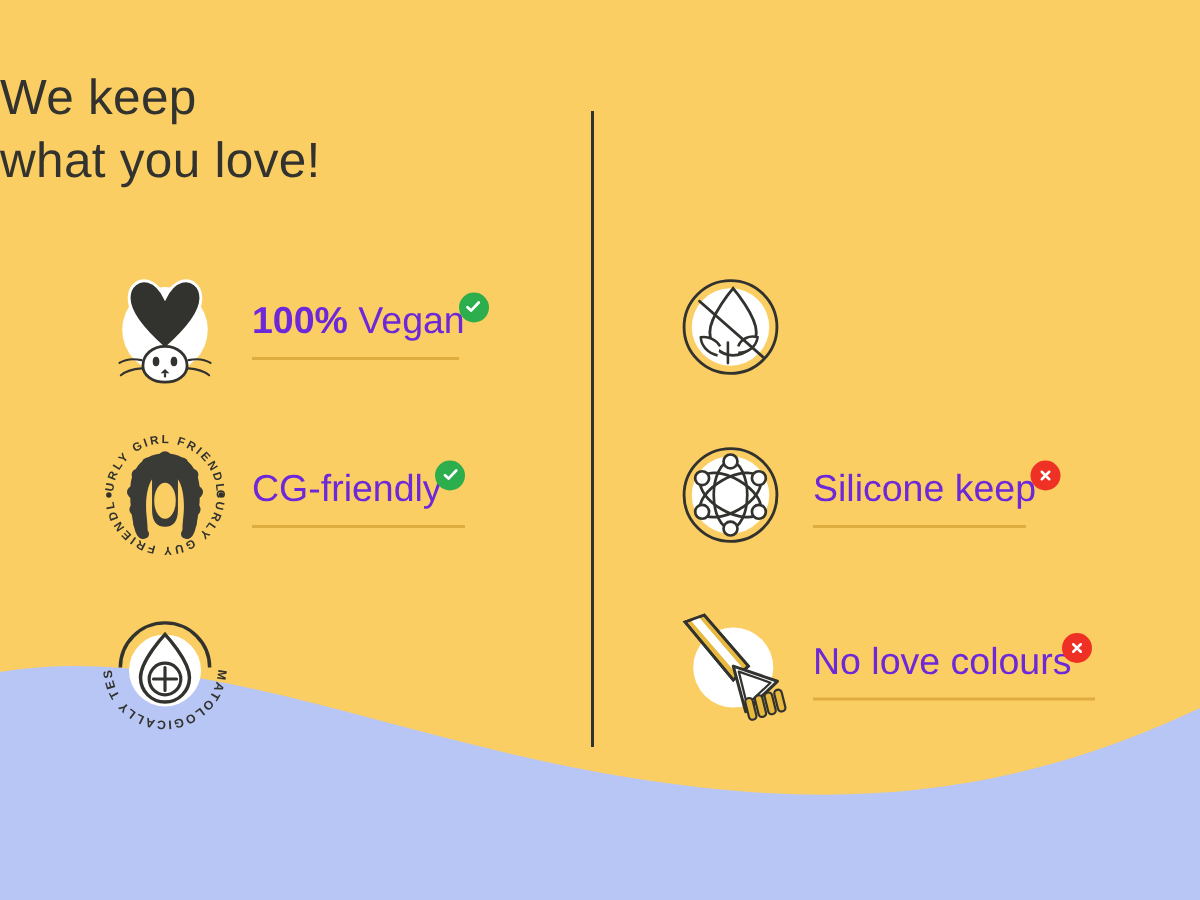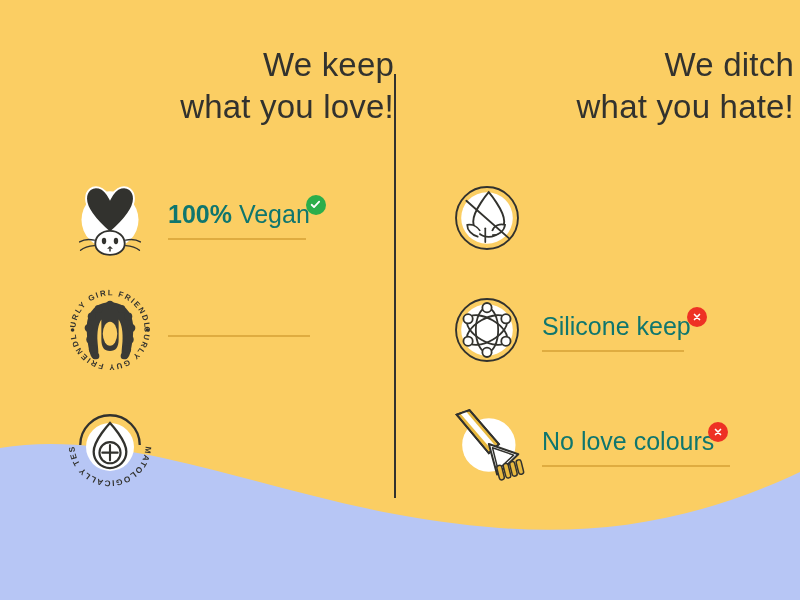--- a/index.html
+++ b/index.html
@@ -51,21 +51,21 @@
     z-index: 4;
   }
   #column-keep { left: 0; }
   #column-ditch { left: 400px; }
 
   .col-heading {
     position: absolute;
     top: 44px;
     left: 0;
     width: 394px;
-    text-align: right;
+    text-align: left;
     font-size: 33px;
     line-height: 42px;
     font-weight: 400;
     color: #32322E;
     letter-spacing: 0.2px;
     white-space: pre-line;
   }
 
   
   .feature-row {
@@ -93,21 +93,21 @@
     position: relative;
     margin-left: 6px;
     padding-top: 2px;
   }
 
   .feature-label {
     position: relative;
     display: inline-block;
     font-size: 25px;
     line-height: 30px;
-    color: #0f766e;
+    color: #6d28d9;
     white-space: nowrap;
     font-weight: 400;
     padding-right: 2px;
   }
   .feature-label .bold { font-weight: 700; }
 
   .rule {
     display: block;
     height: 2px;
     background: #D9A63A;
@@ -218,20 +218,26 @@
             <circle cx="70.5" cy="60" r="4.2"></circle>
               <circle cx="32" cy="70" r="4"></circle>
             <circle cx="68" cy="70" r="4"></circle>
               <circle cx="35.5" cy="77" r="3.4"></circle>
             <circle cx="64.5" cy="77" r="3.4"></circle>
           </g>
           <ellipse cx="50" cy="54" rx="7.5" ry="12.5" fill="#FBCE63"></ellipse>
         </svg>
       </div>
       <div class="label-slot">
+        <span class="feature-label"><span>CG-friendly</span><span class="badge ok" style="right: -14px; background: rgb(43, 174, 75);">
+            <svg width="11" height="11" viewBox="0 0 12 12">
+                <path d="M1.8 6.3 L4.4 8.8 L10 2.9" fill="none" stroke="#fff" stroke-width="2" stroke-linecap="round" stroke-linejoin="round"></path>
+              </svg>
+          </span>
+        </span>
         <span class="rule" style="width: 142px; background: rgb(217, 166, 58);"></span>
       </div>
     </div>
 
     <div class="feature-row" style="top:390px">
       <div class="icon-slot">
         <svg viewBox="0 0 100 100" width="96" height="96" aria-hidden="true">
           <defs>
             <path id="dt-top" d="M50,50 m-37,0 a37,37 0 1,1 74,0" fill="none"></path>
             <path id="dt-bot" d="M50,50 m37,0 a37,37 0 1,1 -74,0" fill="none"></path>
@@ -244,22 +250,20 @@
           <path d="M50 27 C50 27 33 45 33 57 C33 66.4 40.6 74 50 74 C59.4 74 67 66.4 67 57 C67 45 50 27 50 27 Z" fill="#FFFFFF" stroke="#32322E" stroke-width="2.4"></path>
           <circle cx="50" cy="58" r="11" fill="none" stroke="#32322E" stroke-width="2.2"></circle>
           <path d="M50 50 v16 M42 58 h16" stroke="#32322E" stroke-width="2.2" stroke-linecap="round"></path>
         </svg>
       </div>
     </div>
   </div>
 
   <div class="column" id="column-ditch">
 
-    <div class="col-heading">We ditch
-what you hate!</div>
 
     <div class="feature-row" style="top:163px">
       <div class="icon-slot">
         <svg viewBox="0 0 100 100" width="86" height="86" aria-hidden="true">
           <circle cx="50" cy="50" r="36" fill="none" stroke="#32322E" stroke-width="2.2"></circle>
           <circle cx="50" cy="50" r="30" fill="#FFFFFF"></circle>
           <path d="M52 20 C52 20 34 41 34 54 C34 63.9 42.1 72 52 72 C61.9 72 70 63.9 70 54 C70 41 52 20 52 20 Z" fill="#FFFFFF" stroke="#32322E" stroke-width="2.2"></path>
           <path d="M40 72 C32 70 27 64 27 58 C33 57 39 60 42 65" fill="#FFFFFF" stroke="#32322E" stroke-width="2"></path>
           <path d="M56 70 C64 70 70 65 71 58 C65 56 58 59 56 65" fill="#FFFFFF" stroke="#32322E" stroke-width="2"></path>
           <path d="M48 62 L48 78" stroke="#32322E" stroke-width="2" stroke-linecap="round"></path>

